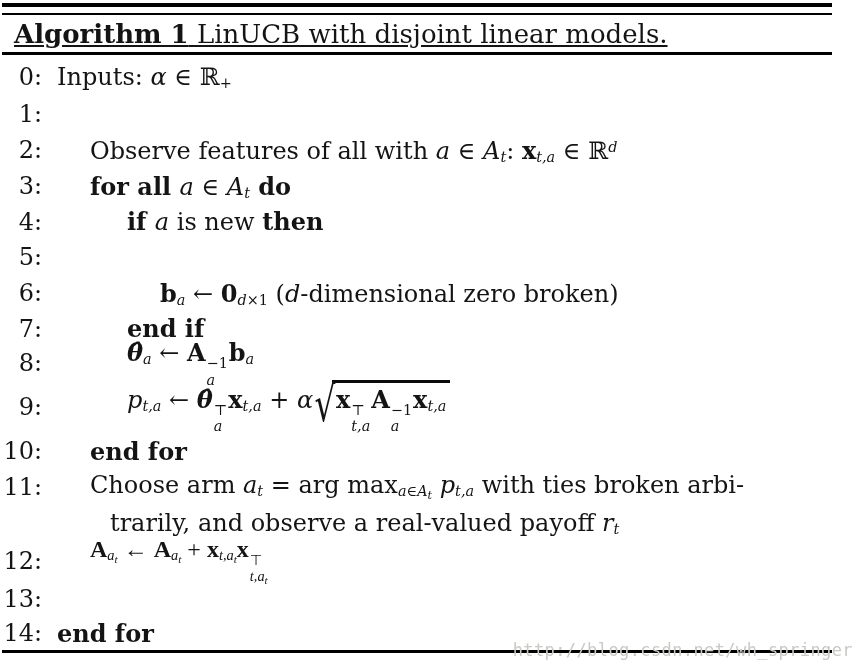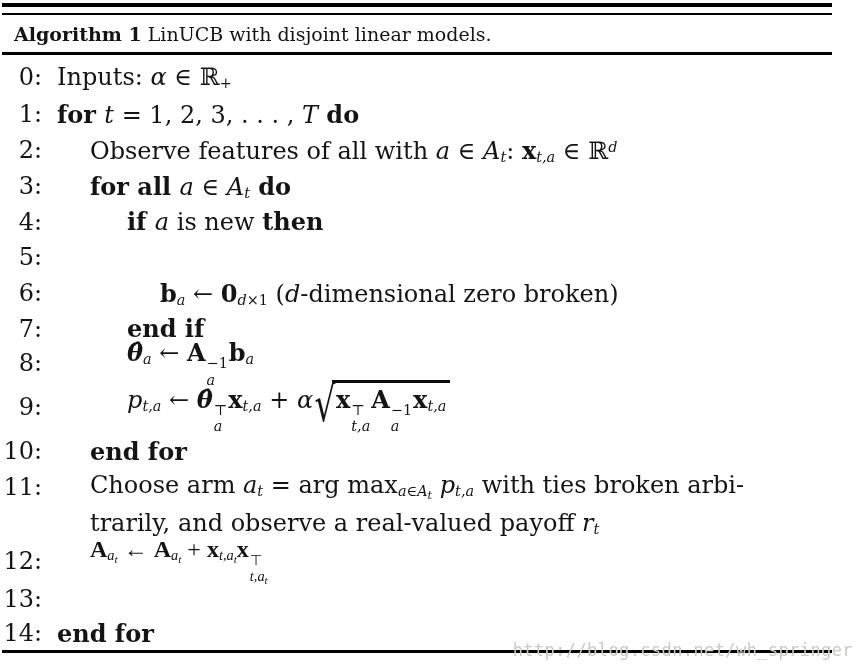--- a/index.html
+++ b/index.html
@@ -8,21 +8,21 @@
     font-family:"DejaVu Serif", serif;color:#141414;overflow:hidden;
   }
   .figure{position:absolute;inset:0;background:#ffffff;}
   .rule{position:absolute;left:2px;width:830px;background:#000;}
   .rule-top-thick{top:3px;height:4px;}
   .rule-top-thin{top:13px;height:2px;}
   .rule-mid{top:52px;height:3px;}
   .rule-bottom{top:650px;height:3px;}
   .title{
     position:absolute;top:18px;left:14px;height:32px;line-height:32px;
-    font-size:19px;white-space:nowrap;
+    font-size:26px;white-space:nowrap;text-decoration:underline;
   }
   .title b{font-weight:bold;}
   .algo-body{position:absolute;top:58px;left:0;width:845px;}
   .row{display:flex;align-items:center;white-space:nowrap;font-size:24px;}
   .num{flex:0 0 42px;text-align:right;}
   .content{display:inline-block;}
   i{font-style:italic;}
   b{font-weight:bold;}
   b.it{font-style:italic;}
   .cal{font-style:italic;}
@@ -60,21 +60,20 @@
 
   <div class="rule rule-mid"></div>
 
   <div class="algo-body" id="algo-body">
       <div class="row" style="height: 38px;">
         <span class="num">0:</span>
         <span class="content" style="margin-left: 15px;"><span class="rm">Inputs: </span><i>α</i><span class="rm"> ∈ ℝ</span><sub><span class="rm">+</span></sub></span>
       </div>
       <div class="row" style="height: 36px;">
         <span class="num">1:</span>
-        <span class="content" style="margin-left: 15px;"><b>for </b><i>t</i><span class="rm"> = 1, 2, 3, . . . , </span><i>T</i><b> do</b></span>
       </div>
       <div class="row" style="height: 36px;">
         <span class="num">2:</span>
         <span class="content" style="margin-left: 48px;"><span class="rm">Observe features of all with </span><i>a</i><span class="rm"> ∈ </span><span class="cal">A</span><sub><i>t</i></sub><span class="rm">: </span><b>x</b><sub><i>t,a</i></sub><span class="rm"> ∈ ℝ</span><sup><i>d</i></sup></span>
       </div>
       <div class="row" style="height: 36px;">
         <span class="num">3:</span>
         <span class="content" style="margin-left: 48px;"><b>for all </b><i>a</i><span class="rm"> ∈ </span><span class="cal">A</span><sub><i>t</i></sub><b> do</b></span>
       </div>
       <div class="row" style="height: 35px;">
@@ -113,21 +112,21 @@
               </span><b>x</b><sub><i>t,a</i></sub></span></span></span>
       </div>
       <div class="row" style="height: 34px;">
         <span class="num">10:</span>
         <span class="content" style="margin-left: 48px;"><b>end for</b></span>
       </div>
       <div class="row" style="height: 37px;">
         <span class="num">11:</span>
         <span class="content" style="margin-left: 48px;"><span class="rm">Choose arm </span><i>a</i><sub><i>t</i></sub><span class="rm"> = arg max</span><sub><i>a</i><span class="rm">∈</span><span class="cal">A</span><sub><i>t</i></sub></sub><span class="rm"> </span><i>p</i><sub><i>t,a</i></sub><span class="rm"> with ties broken arbi-</span></span>
       </div>
-      <div class="row" style="height: 36px;">
+      <div class="row" style="height: 36px; margin-left: 20px;">
         <span class="num"></span>
         <span class="content" style="margin-left: 48px;"><span class="rm">trarily, and observe a real-valued payoff </span><i>r</i><sub><i>t</i></sub></span>
       </div>
       <div class="row" style="height: 40px;">
         <span class="num">12:</span>
         <span class="content" style="margin-left: 48px; font-family: Liberation Serif, serif;"><b>A</b><sub><i>a</i><sub><i>t</i></sub></sub><span class="rm"> ← </span><b>A</b><sub><i>a</i><sub><i>t</i></sub></sub><span class="rm"> + </span><b>x</b><sub><i>t,a</i><sub><i>t</i></sub></sub><b>x</b><span class="ss">
             <span class="s-sup"><span class="rm">⊤</span></span>
             <span class="s-sub"><i>t,a</i><sub><i>t</i></sub></span>
           </span></span>
       </div>

